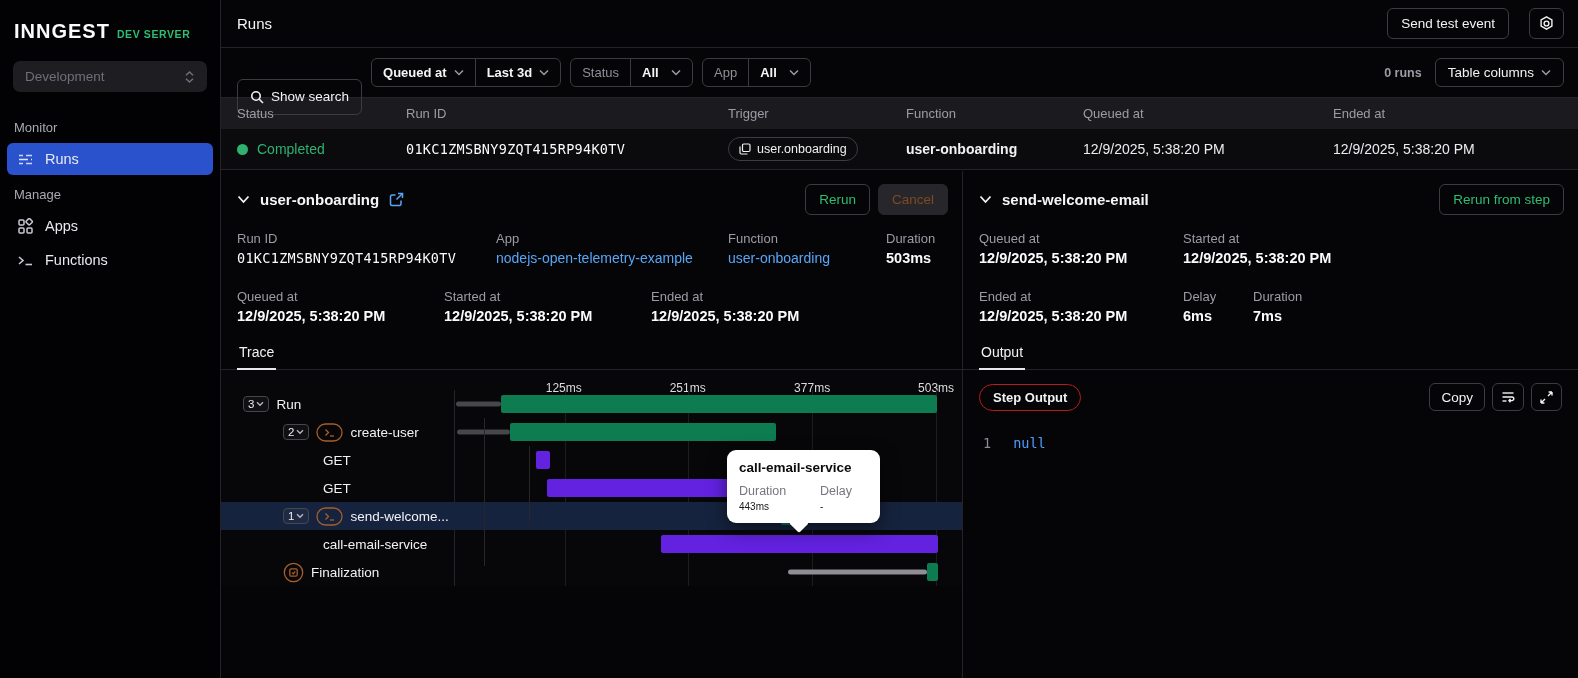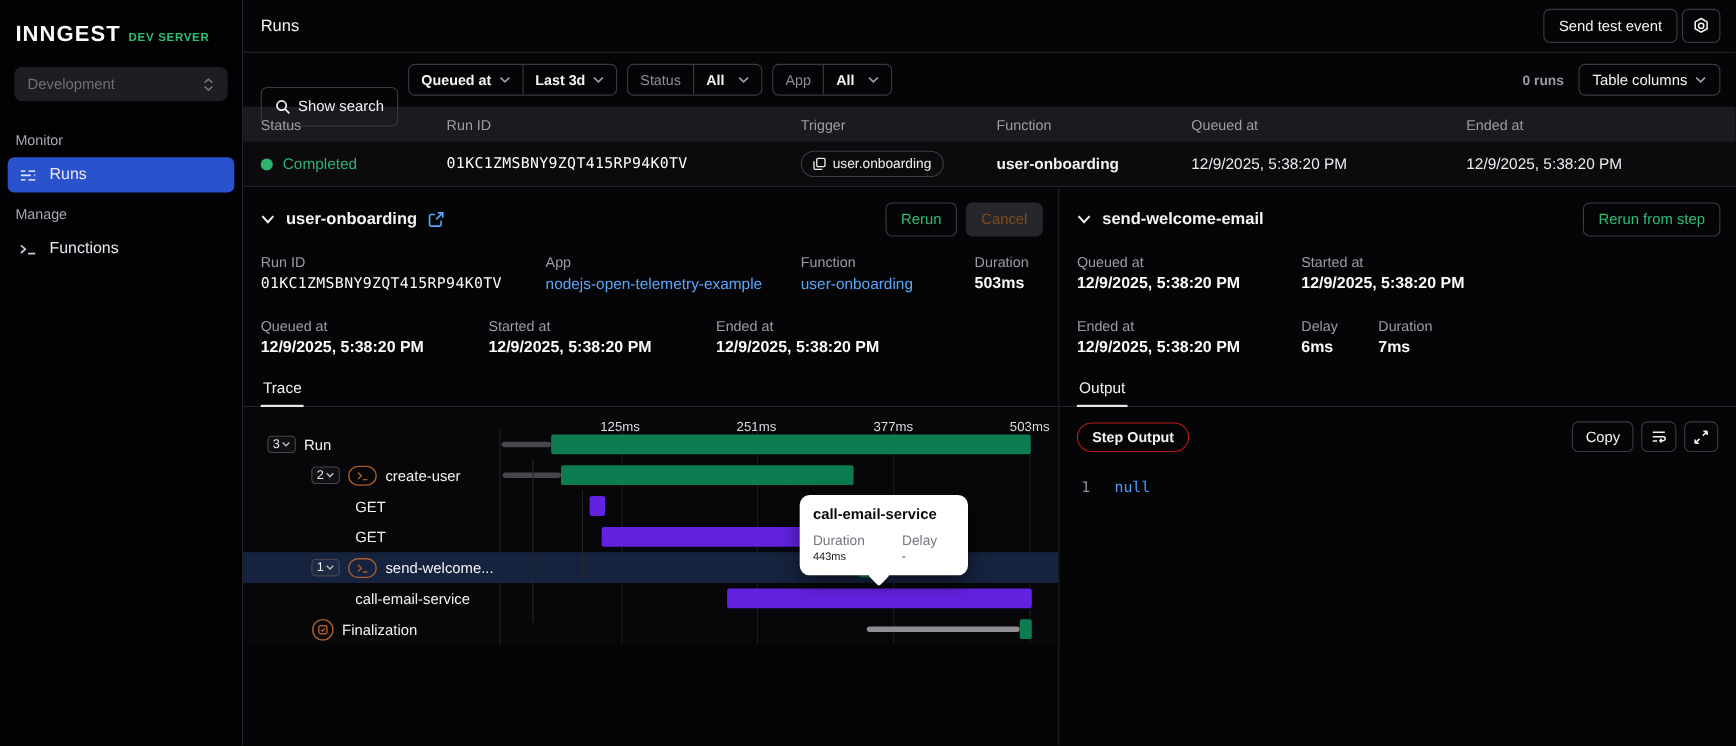--- a/index.html
+++ b/index.html
@@ -33,21 +33,21 @@
   .nav-item.active { background:#2b52cd; }
   .nav-item svg { flex:0 0 auto; }
 
   
   .main { position:absolute; left:221px; top:0; right:0; bottom:0; }
   .topbar {
     height:48px; border-bottom:1px solid #232329; display:flex; align-items:center;
     padding:0 14px 0 16px;
   }
   .page-title { font-size:15px; font-weight:500; color:#f5f5f8; }
-  .topbar-right { margin-left:auto; display:flex; gap:4px; }
+  .topbar-right { margin-left:auto; display:flex; gap:20px; }
   .btn {
     border:1px solid #3b3b42; background:transparent; color:#f2f2f5;
     border-radius:6px; font-size:13.5px; font-family:inherit; cursor:pointer;
     display:inline-flex; align-items:center; gap:7px; padding:7px 13px;
   }
   .icon-btn { padding:6px 8px; }
 
   .filterbar {
     height:50px; border-bottom:1px solid #232329; display:flex; align-items:center;
     gap:9px; padding:0 14px 0 16px;
@@ -181,20 +181,29 @@
   <div class="section-label">Monitor</div>
   <div class="nav-item active">
     <svg width="17" height="17" viewBox="0 0 17 17" fill="none" stroke="#dfe6ff" stroke-width="1.6">
         <path d="M2 4.5h4m3 0h6" opacity=".9"></path>
         <path d="M2 8.5h9m3 0h1"></path>
         <path d="M2 12.5h4m3 0h6" opacity=".9"></path>
       </svg>
     <span>Runs</span>
   </div>
   <div class="section-label">Manage</div>
+  <div class="nav-item">
+    <svg width="17" height="17" viewBox="0 0 17 17" fill="none" stroke="#c9c9d2" stroke-width="1.5">
+        <rect x="2" y="2" width="5" height="5" rx="1"></rect>
+        <rect x="2" y="10" width="5" height="5" rx="1"></rect>
+        <rect x="10" y="10" width="5" height="5" rx="1"></rect>
+        <rect x="9.7" y="1.2" width="5" height="5" rx="1" transform="rotate(45 12.2 3.7)"></rect>
+      </svg>
+    <span>Apps</span>
+  </div>
   <div class="nav-item">
     <svg width="17" height="17" viewBox="0 0 17 17" fill="none" stroke="#c9c9d2" stroke-width="1.6">
         <path d="M2 5l4 3.5L2 12"></path>
         <path d="M8.5 12.5H15"></path>
         <path d="M8.5 8.5H15" opacity=".0"></path>
       </svg>
     <span>Functions</span>
   </div>
 </div>
 

